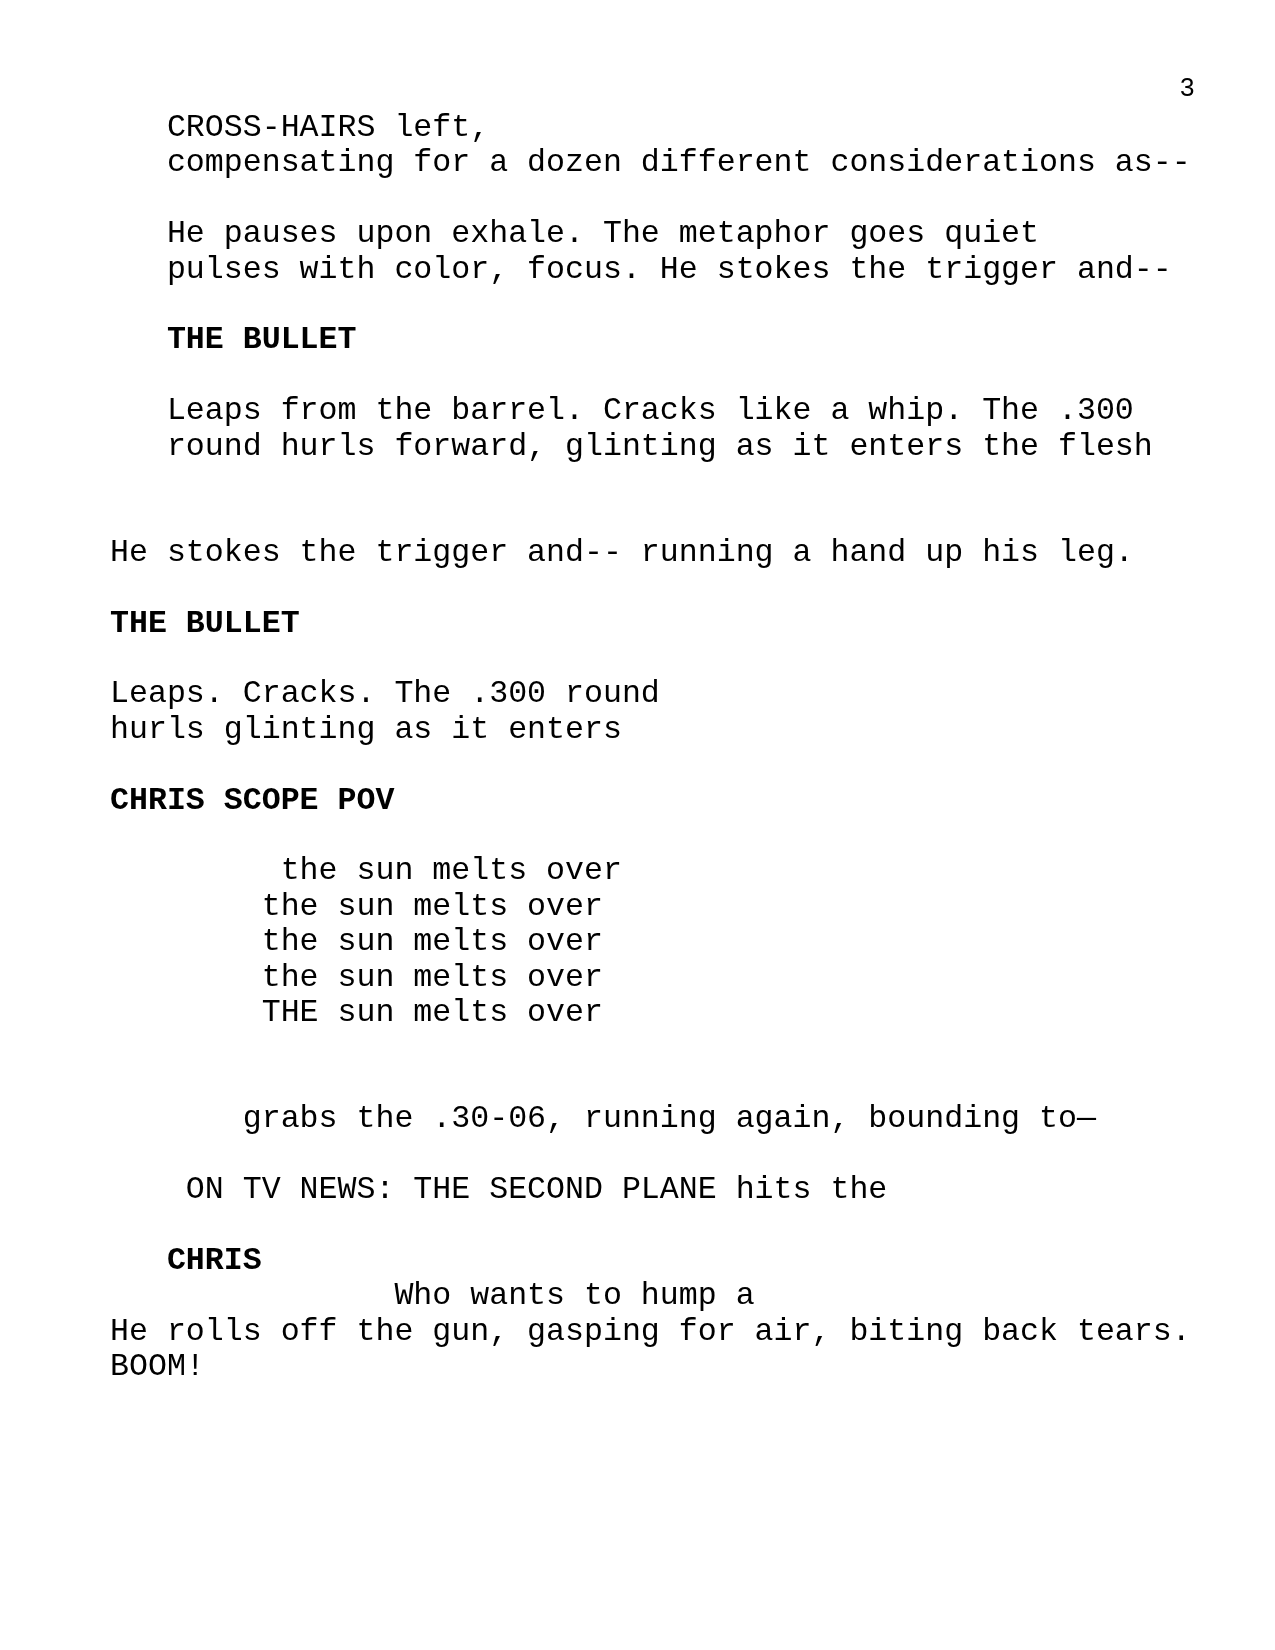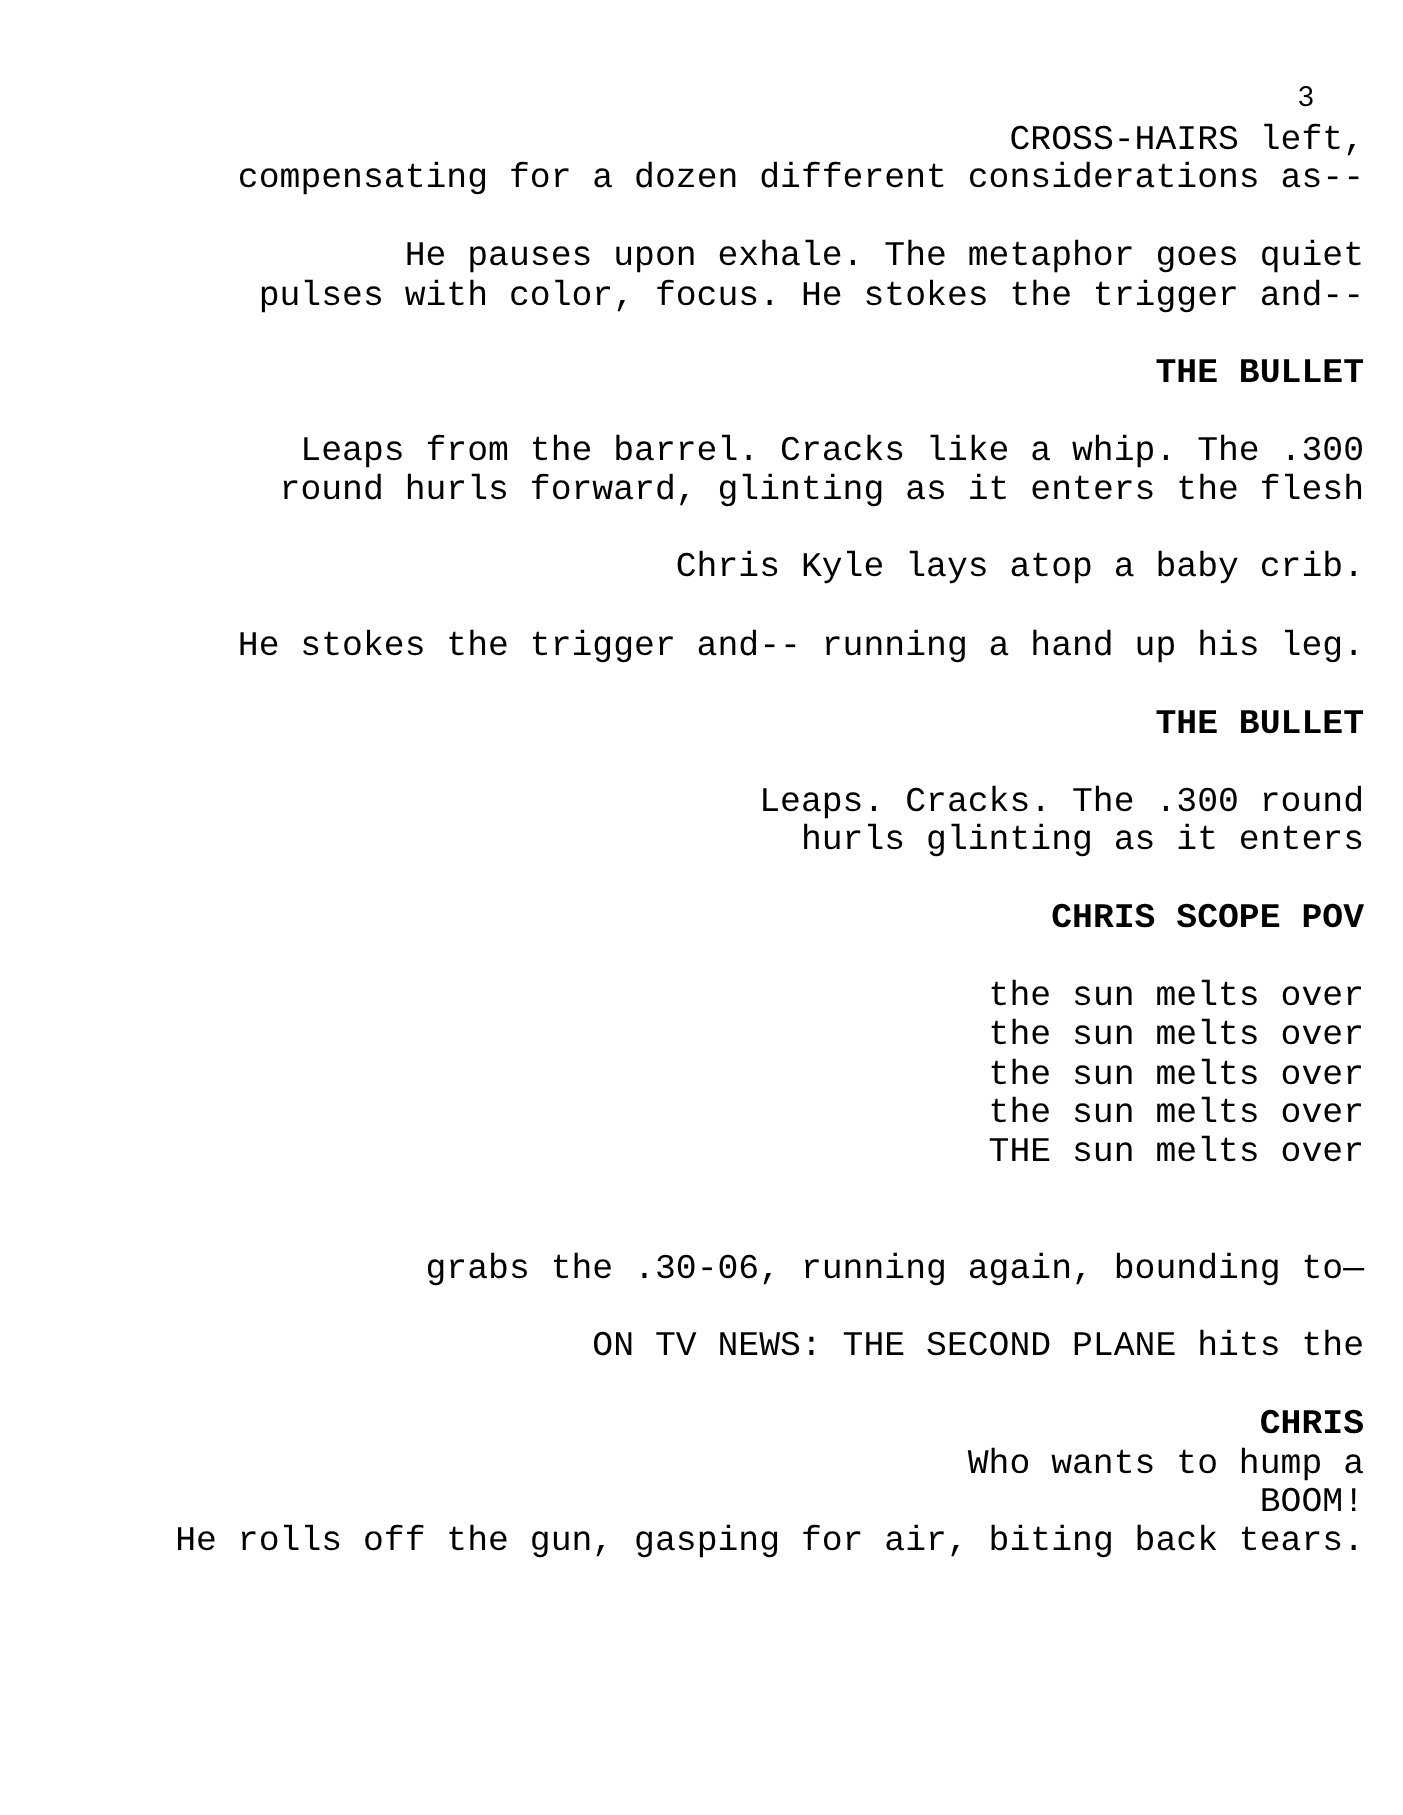--- a/index.html
+++ b/index.html
@@ -31,21 +31,20 @@
     left: 110px;
     width: 1130px;
     font-size: 31.6px;
     line-height: 35.4px;
     letter-spacing: 0;
   }
   .script-line {
     white-space: pre;
     min-height: 35.4px;
     font-weight: normal;
-    text-align: right;
   }
   .script-line.bold {
     font-weight: bold;
     font-family: Liberation Mono, monospace;
   }
 </style>
 </head>
 <body>
 
 <div class="page">
@@ -55,21 +54,20 @@
       <div class="script-line">   compensating for a dozen different considerations as--</div>
       <div class="script-line"></div>
       <div class="script-line">   He pauses upon exhale. The metaphor goes quiet</div>
       <div class="script-line">   pulses with color, focus. He stokes the trigger and--</div>
       <div class="script-line"></div>
       <div class="script-line bold">   THE BULLET</div>
       <div class="script-line"></div>
       <div class="script-line">   Leaps from the barrel. Cracks like a whip. The .300</div>
       <div class="script-line">   round hurls forward, glinting as it enters the flesh</div>
       <div class="script-line"></div>
-      <div class="script-line">Chris Kyle lays atop a baby crib.</div>
       <div class="script-line"></div>
       <div class="script-line">He stokes the trigger and-- running a hand up his leg.</div>
       <div class="script-line"></div>
       <div class="script-line bold">THE BULLET</div>
       <div class="script-line"></div>
       <div class="script-line">Leaps. Cracks. The .300 round</div>
       <div class="script-line">hurls glinting as it enters</div>
       <div class="script-line"></div>
       <div class="script-line bold">CHRIS SCOPE POV</div>
       <div class="script-line"></div>
@@ -79,16 +77,16 @@
       <div class="script-line">        the sun melts over</div>
       <div class="script-line">        THE sun melts over</div>
       <div class="script-line"></div>
       <div class="script-line"></div>
       <div class="script-line">       grabs the .30-06, running again, bounding to—</div>
       <div class="script-line"></div>
       <div class="script-line">    ON TV NEWS: THE SECOND PLANE hits the</div>
       <div class="script-line"></div>
       <div class="script-line bold">   CHRIS</div>
       <div class="script-line">               Who wants to hump a</div>
+      <div class="script-line">He rolls off the gun, gasping for air, biting back tears.</div>
       <div class="script-line">BOOM!</div>
-      <div class="script-line">He rolls off the gun, gasping for air, biting back tears.</div>
     </div>
 </div>
 
 </body></html>

